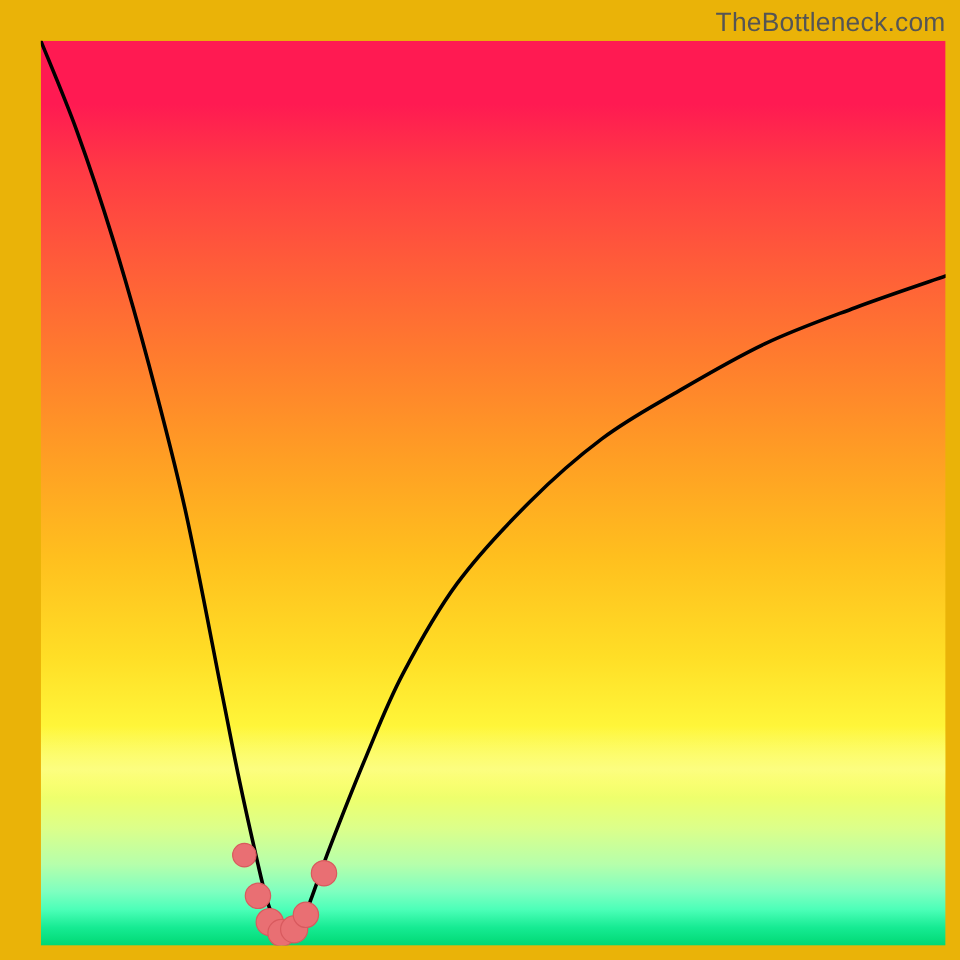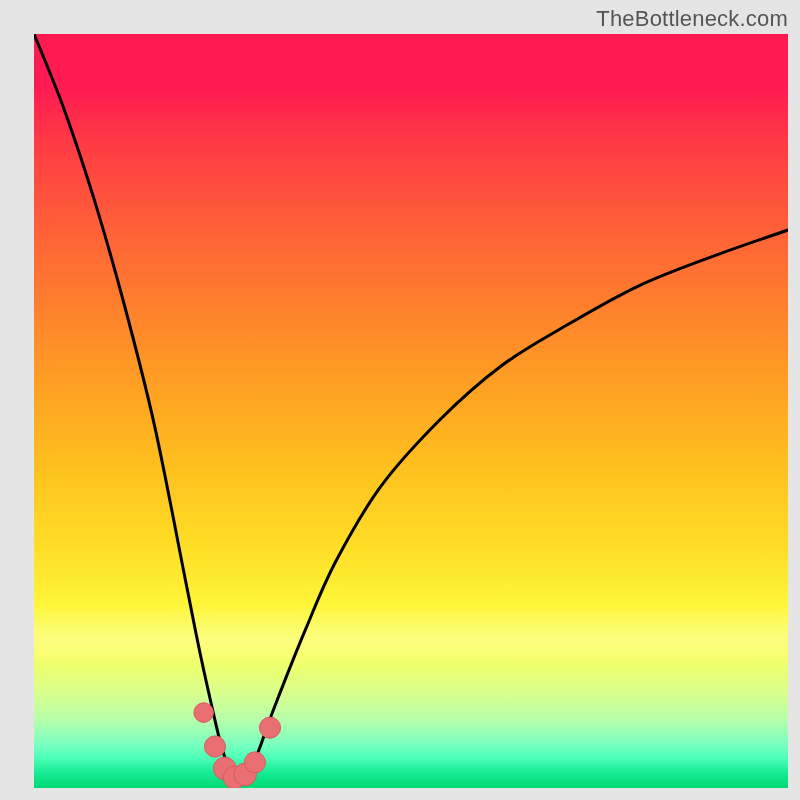--- a/index.html
+++ b/index.html
@@ -10,21 +10,21 @@
     background: #000;
     overflow: hidden;
     font-family: Arial, Helvetica, sans-serif;
   }
   .frame {
     position: absolute;
     left: 0;
     top: 0;
     width: 800px;
     height: 800px;
-    background: #e5e5e5;
+    background: #eab308;
   }
   .plot-area {
     position: absolute;
     left: 34px;
     top: 34px;
     width: 754px;
     height: 754px;
     overflow: hidden;
   }
   .gradient-bg {

